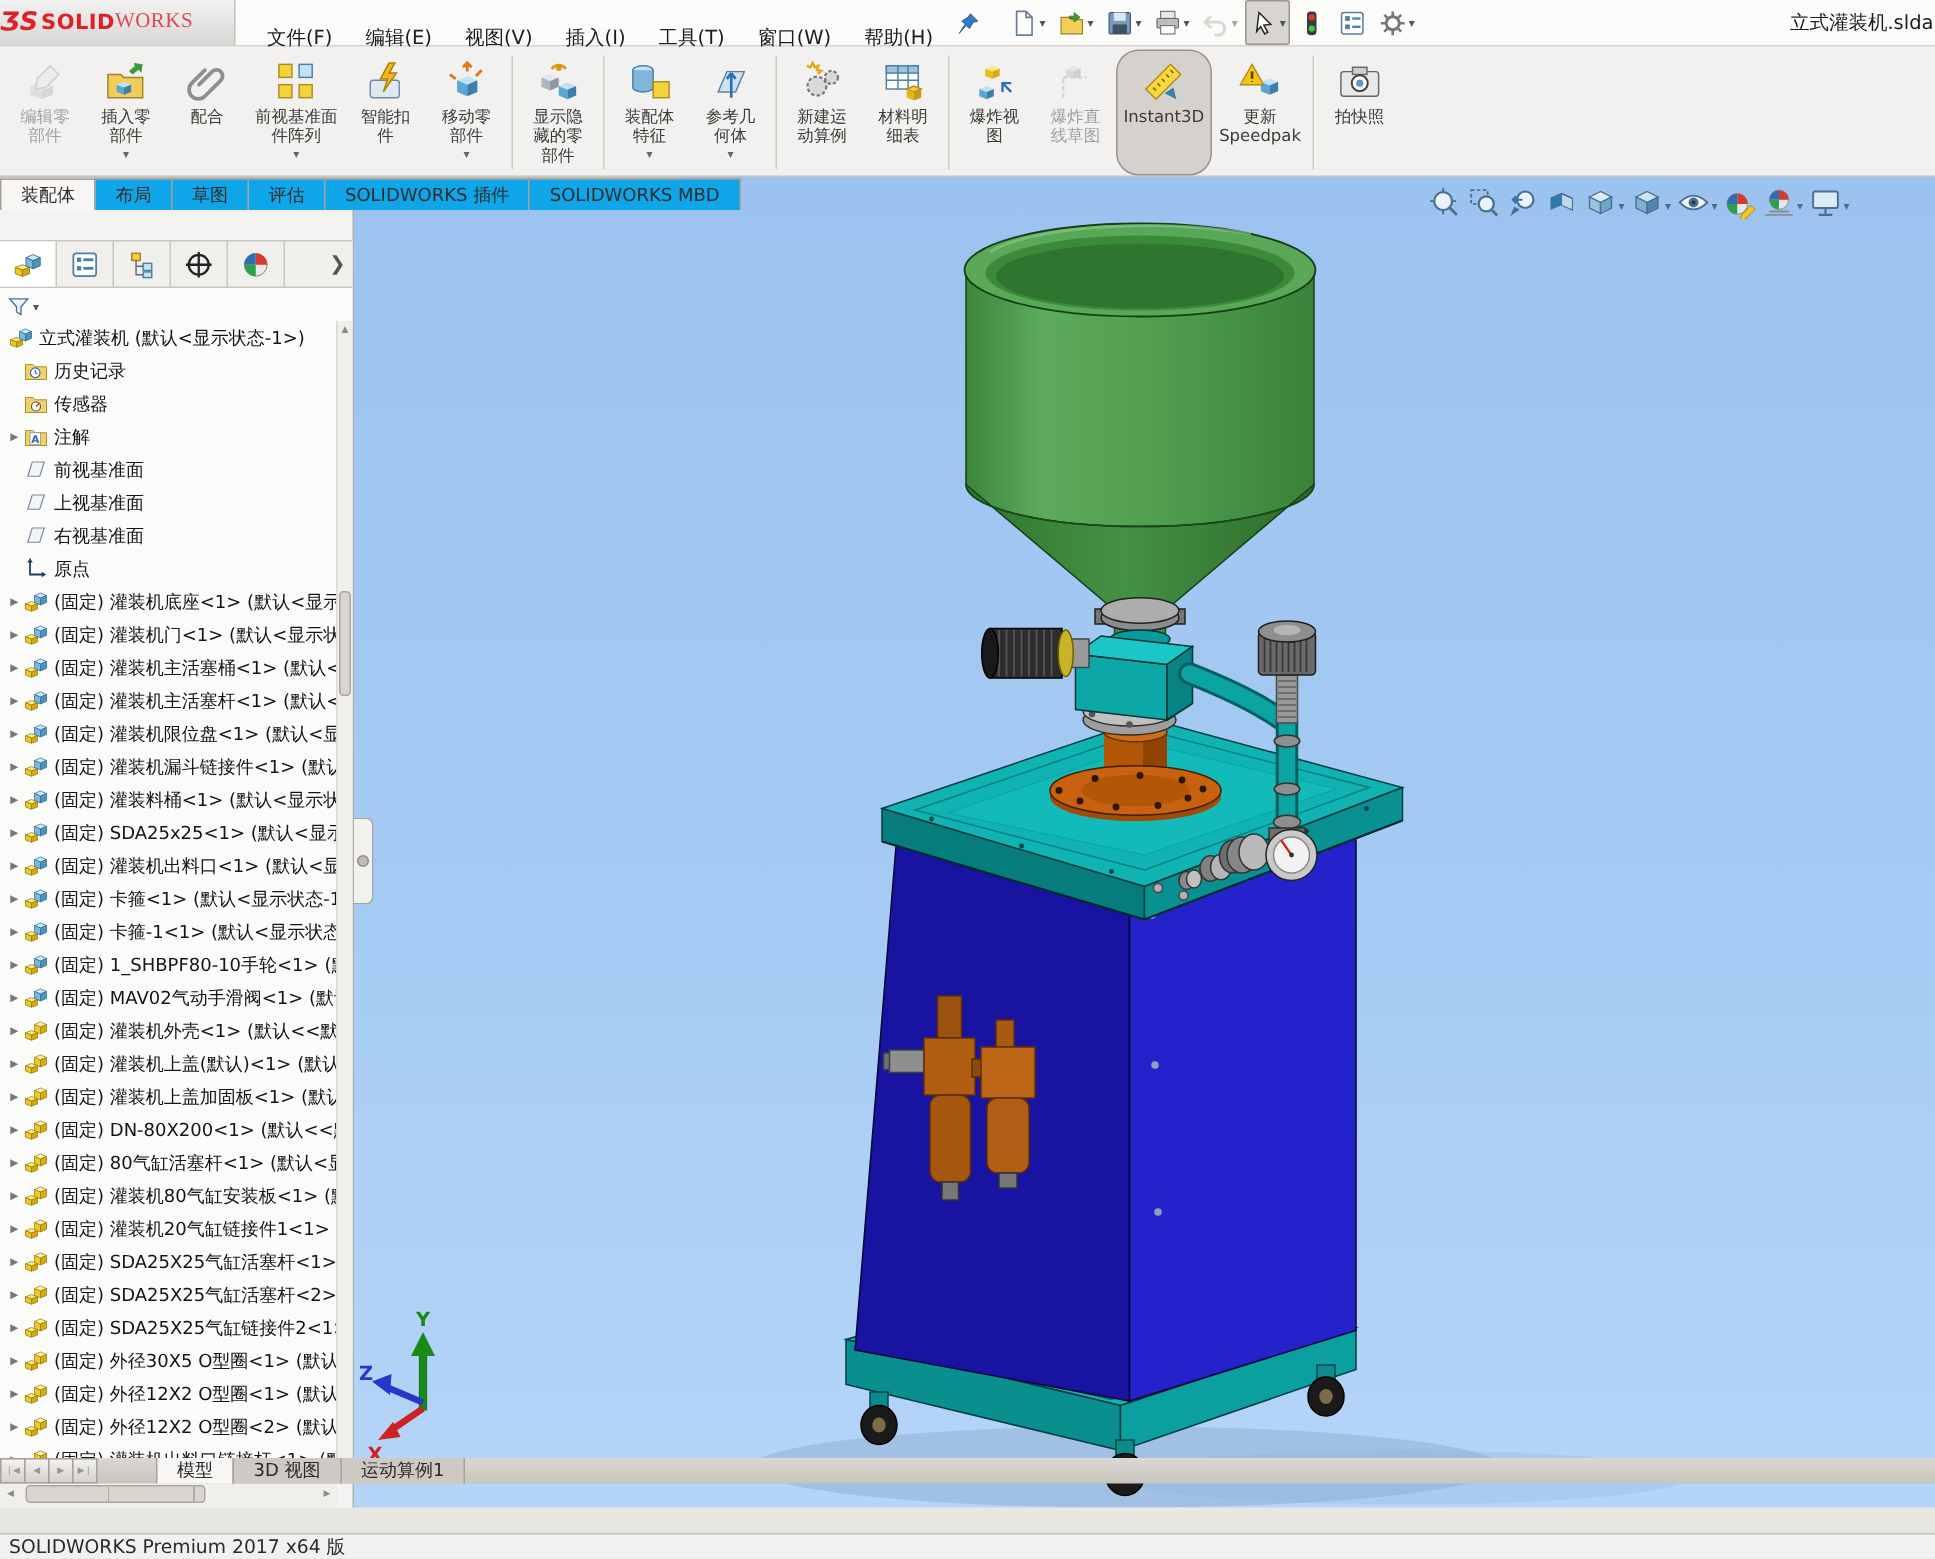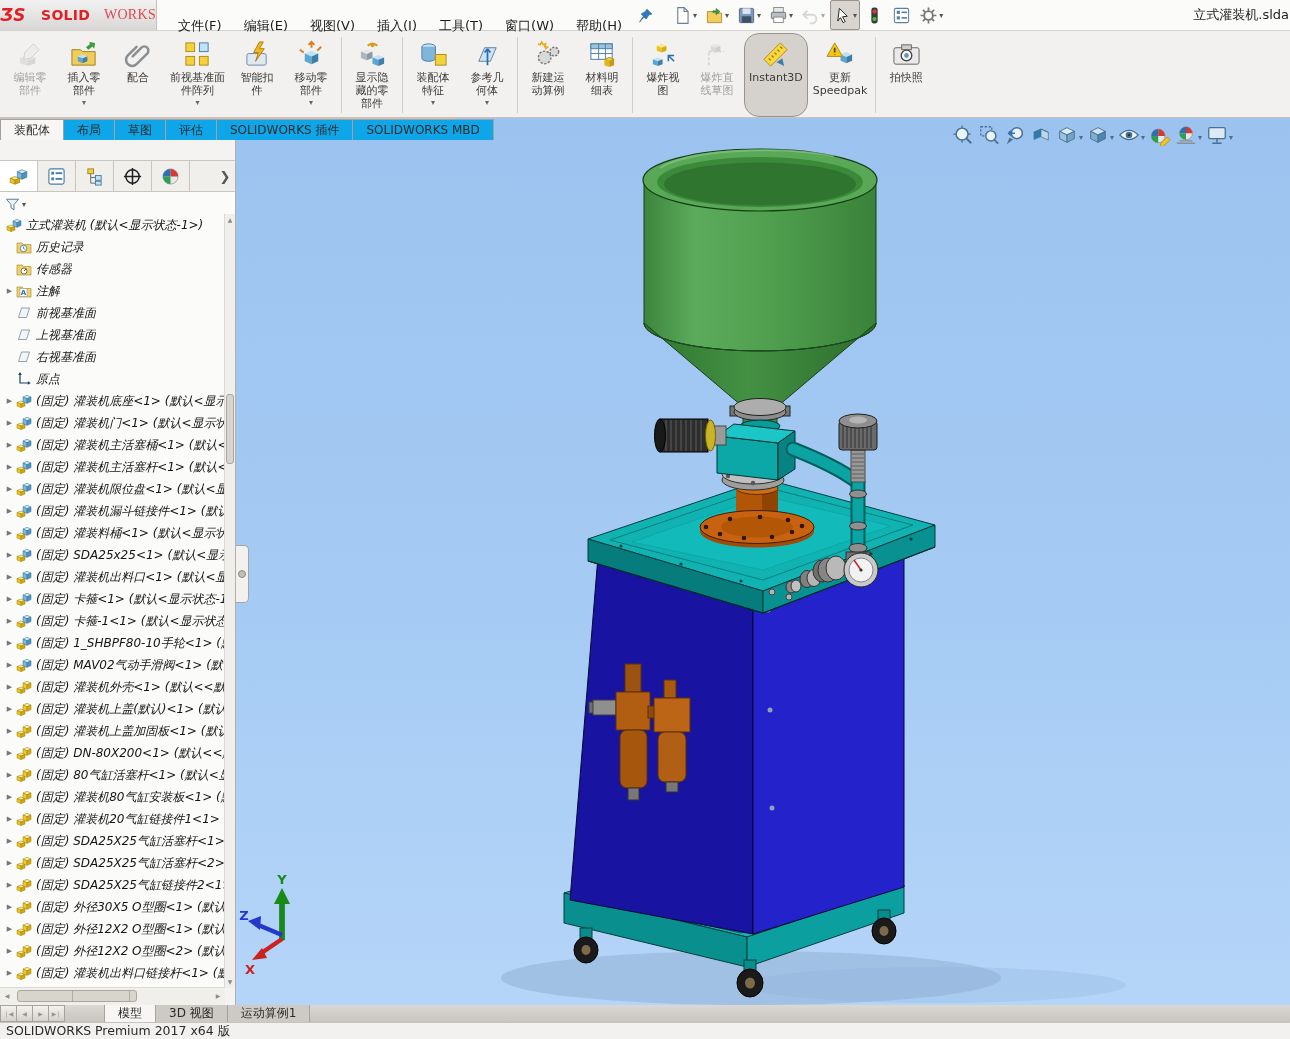--- a/index.html
+++ b/index.html
@@ -3,21 +3,21 @@
 <meta charset="utf-8">
 <style>
   html,body{margin:0;padding:0;width:1290px;height:1039px;overflow:hidden;
     font-family:"DejaVu Sans","Liberation Sans",sans-serif;background:#e9e7e4;}
   #app{position:absolute;inset:0;width:1290px;height:1039px;}
 
   
   .menubar{position:absolute;left:0;top:0;width:1290px;height:31px;background:#fbfbfa;
     border-bottom:1px solid #d6d3ce;display:flex;align-items:center;box-sizing:border-box;z-index:20;}
   .logo{width:156px;height:30px;background:linear-gradient(#f2f2f2,#d8d7d5);
-    border-right:1px solid #c3c0bb;display:flex;align-items:center;justify-content:space-between;gap:2px;flex:none;}
+    border-right:1px solid #c3c0bb;display:flex;align-items:center;justify-content:flex-start;gap:2px;flex:none;}
   .logo .ds{color:#e12026;font-weight:bold;font-style:italic;font-size:17px;line-height:1;}
   .logo .solid{color:#e12026;font-weight:bold;font-size:14px;letter-spacing:.3px;}
   .logo .works{color:#e1474d;font-weight:normal;font-size:14px;letter-spacing:.3px;margin-left:-2px;font-family:Liberation Serif, serif;}
   .menus{display:flex;margin-left:10px;margin-top:21px;}
   .menu-item{padding:0 11px;font-size:13px;color:#1c1c1c;line-height:30px;}
   .pinwrap{margin-left:4px;display:flex;align-items:center;}
   .pinwrap svg{width:17px;height:17px;}
   .qbar{display:flex;align-items:center;margin-left:16px;gap:2px;}
   .qbtn{display:flex;align-items:center;height:26px;padding:1px 2px;border:1px solid transparent;border-radius:2px;}
   .qbtn .qicon{display:flex;}
@@ -72,31 +72,31 @@
   .filterrow{height:24px;background:#fbfbfa;border-bottom:1px solid #dcd9d3;display:flex;
     align-items:center;padding-left:5px;gap:2px;}
   .filterrow svg{width:15px;height:15px;}
   .filterrow .caret{font-size:8px;color:#555;}
   .tree{position:absolute;top:74px;bottom:17px;left:0;right:10px;overflow:hidden;background:#fbfbfa;
     font-size:12px;color:#141414;}
   .trow{height:22px;display:flex;align-items:center;white-space:nowrap;padding-left:3px;}
   .trow .arrow{width:13px;font-size:7px;color:#777;flex:none;text-align:center;}
   .trow .ticon{width:16px;height:16px;flex:none;margin-right:4px;display:flex;}
   .trow .ticon svg{width:16px;height:16px;}
-  .trow .tlabel{overflow:hidden;font-style:italic;}
+  .trow .tlabel{overflow:hidden;}
   .vscroll{position:absolute;top:74px;right:0;width:10px;bottom:17px;background:#f0efec;border-left:1px solid #dcd9d3;}
   .vscroll .sarrow{position:absolute;left:0;width:10px;height:12px;font-size:6px;color:#8f8b83;text-align:center;line-height:12px;}
   .vthumb{position:absolute;left:1px;top:180px;width:8px;height:70px;background:#d8d5cf;border:1px solid #aaa69f;border-radius:3px;box-sizing:border-box;}
   .hscroll{position:absolute;left:0;right:10px;bottom:0;height:17px;background:#f0efec;border-top:1px solid #dcd9d3;}
   .hscroll .sarrow{position:absolute;top:0;width:14px;height:16px;font-size:6px;color:#8f8b83;text-align:center;line-height:16px;}
   .hthumb{position:absolute;left:17px;top:2px;width:120px;height:12px;background:#d8d5cf;border:1px solid #aaa69f;border-radius:3px;box-sizing:border-box;
     background-image:repeating-linear-gradient(90deg,transparent 0 54px,#b0aca5 54px 55px,transparent 55px 57px);}
 
   
-  .bottombar{position:absolute;left:0;top:1005px;width:1290px;height:17px;
+  .bottombar{position:absolute;left:0;top:972px;width:1290px;height:17px;
     background:linear-gradient(#dbd8d3,#c8c4be);display:flex;align-items:stretch;z-index:12;}
   .bnavbtn{width:17px;border:1px solid #a7a29b;background:linear-gradient(#f3f2f0,#d5d2cc);
     display:flex;align-items:center;justify-content:center;font-size:6px;color:#9a958d;margin-right:-1px;box-sizing:border-box;}
   .btab{padding:0 13px;font-size:12px;line-height:16px;background:#cdc9c3;border-right:1px solid #a7a29b;
     border-left:1px solid #a7a29b;color:#2b2a28;margin-right:-1px;}
   .btab.active{background:#f7f6f4;}
   .statusbar{position:absolute;left:0;top:1022px;width:1290px;height:17px;background:#f2f1ef;
     border-top:1px solid #c6c2bc;font-size:12.5px;line-height:16px;padding-left:6px;color:#2b2a28;box-sizing:border-box;z-index:12;}
 </style>
 </head>

